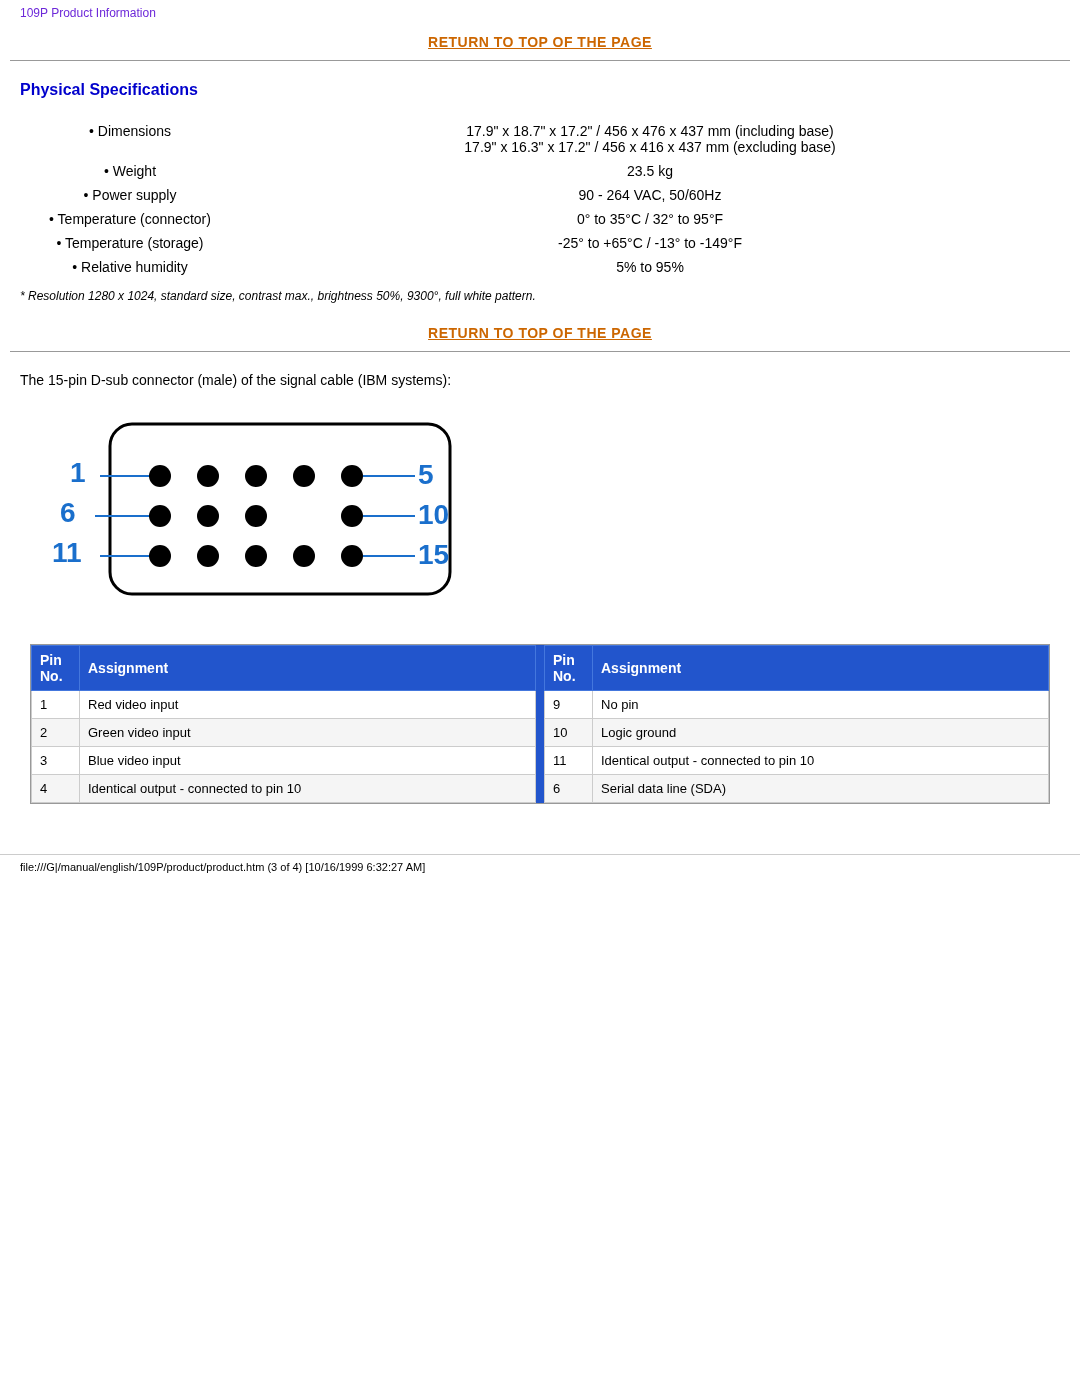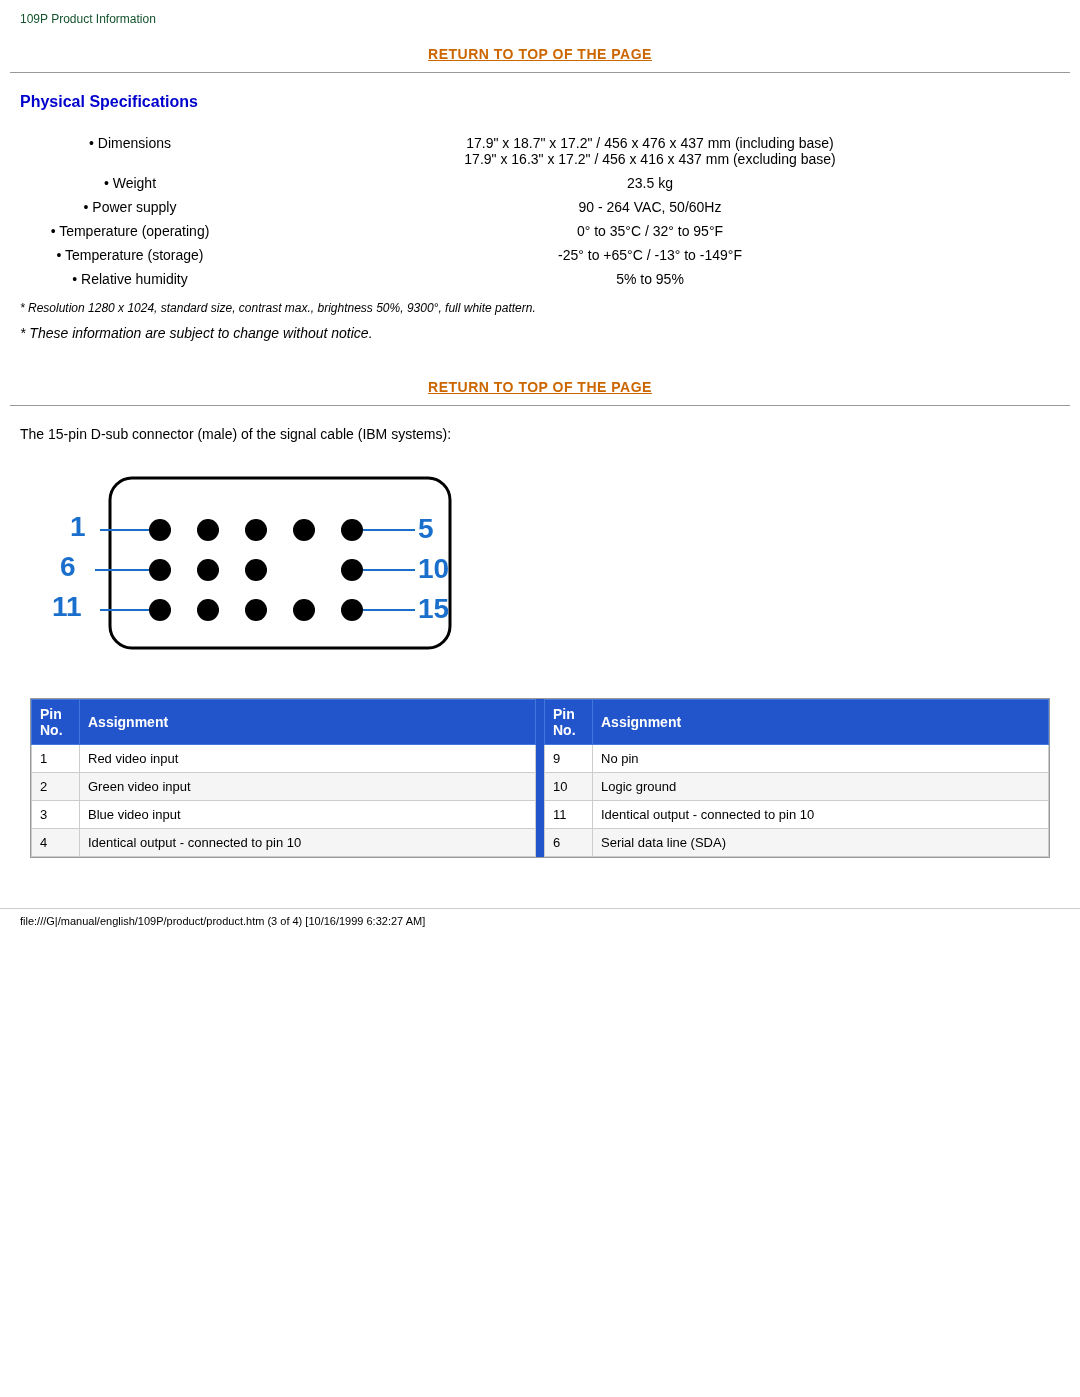--- a/index.html
+++ b/index.html
@@ -5,22 +5,22 @@
     * { margin: 0; padding: 0; box-sizing: border-box; }
     body {
       font-family: Arial, Helvetica, sans-serif;
       font-size: 14px;
       background: #fff;
       color: #000;
       width: 1080px;
     }
     .top-bar {
       font-size: 12px;
-      padding: 12px 20px;
-      color: #14532d;
+      padding: 6px 20px;
+      color: #6d28d9;
     }
     .return-link {
       text-align: center;
       padding: 8px 0 10px 0;
     }
     .return-link a {
       color: #cc6600;
       text-decoration: underline;
       font-size: 14px;
       font-weight: bold;
@@ -144,41 +144,38 @@
       </tr>
       <tr>
         <td class="label-col">• Weight</td>
         <td>23.5 kg</td>
       </tr>
       <tr>
         <td class="label-col">• Power supply</td>
         <td>90 - 264 VAC, 50/60Hz</td>
       </tr>
       <tr>
-        <td class="label-col">• Temperature (operating)</td>
+        <td class="label-col">• Temperature (connector)</td>
         <td>0° to 35°C / 32° to 95°F</td>
       </tr>
       <tr>
         <td class="label-col">• Temperature (storage)</td>
         <td>-25° to +65°C / -13° to -149°F</td>
       </tr>
       <tr>
         <td class="label-col">• Relative humidity</td>
         <td>5% to 95%</td>
       </tr>
     </tbody>
   </table>
 
   <div class="footnote">
     <span>* Resolution 1280 x 1024, standard size, contrast max., brightness 50%, 9300°, full white pattern.</span>
   </div>
 
-  <div class="notice">
-    <span>* These information are subject to change without notice.</span>
-  </div>
 </div>
 
 <div class="return-link">
   <a href="#">RETURN TO TOP OF THE PAGE</a>
 </div>
 
 <hr class="divider">
 
 <div class="section">
   <p style="margin-bottom: 16px;">The 15-pin D-sub connector (male) of the signal cable (IBM systems):</p>

